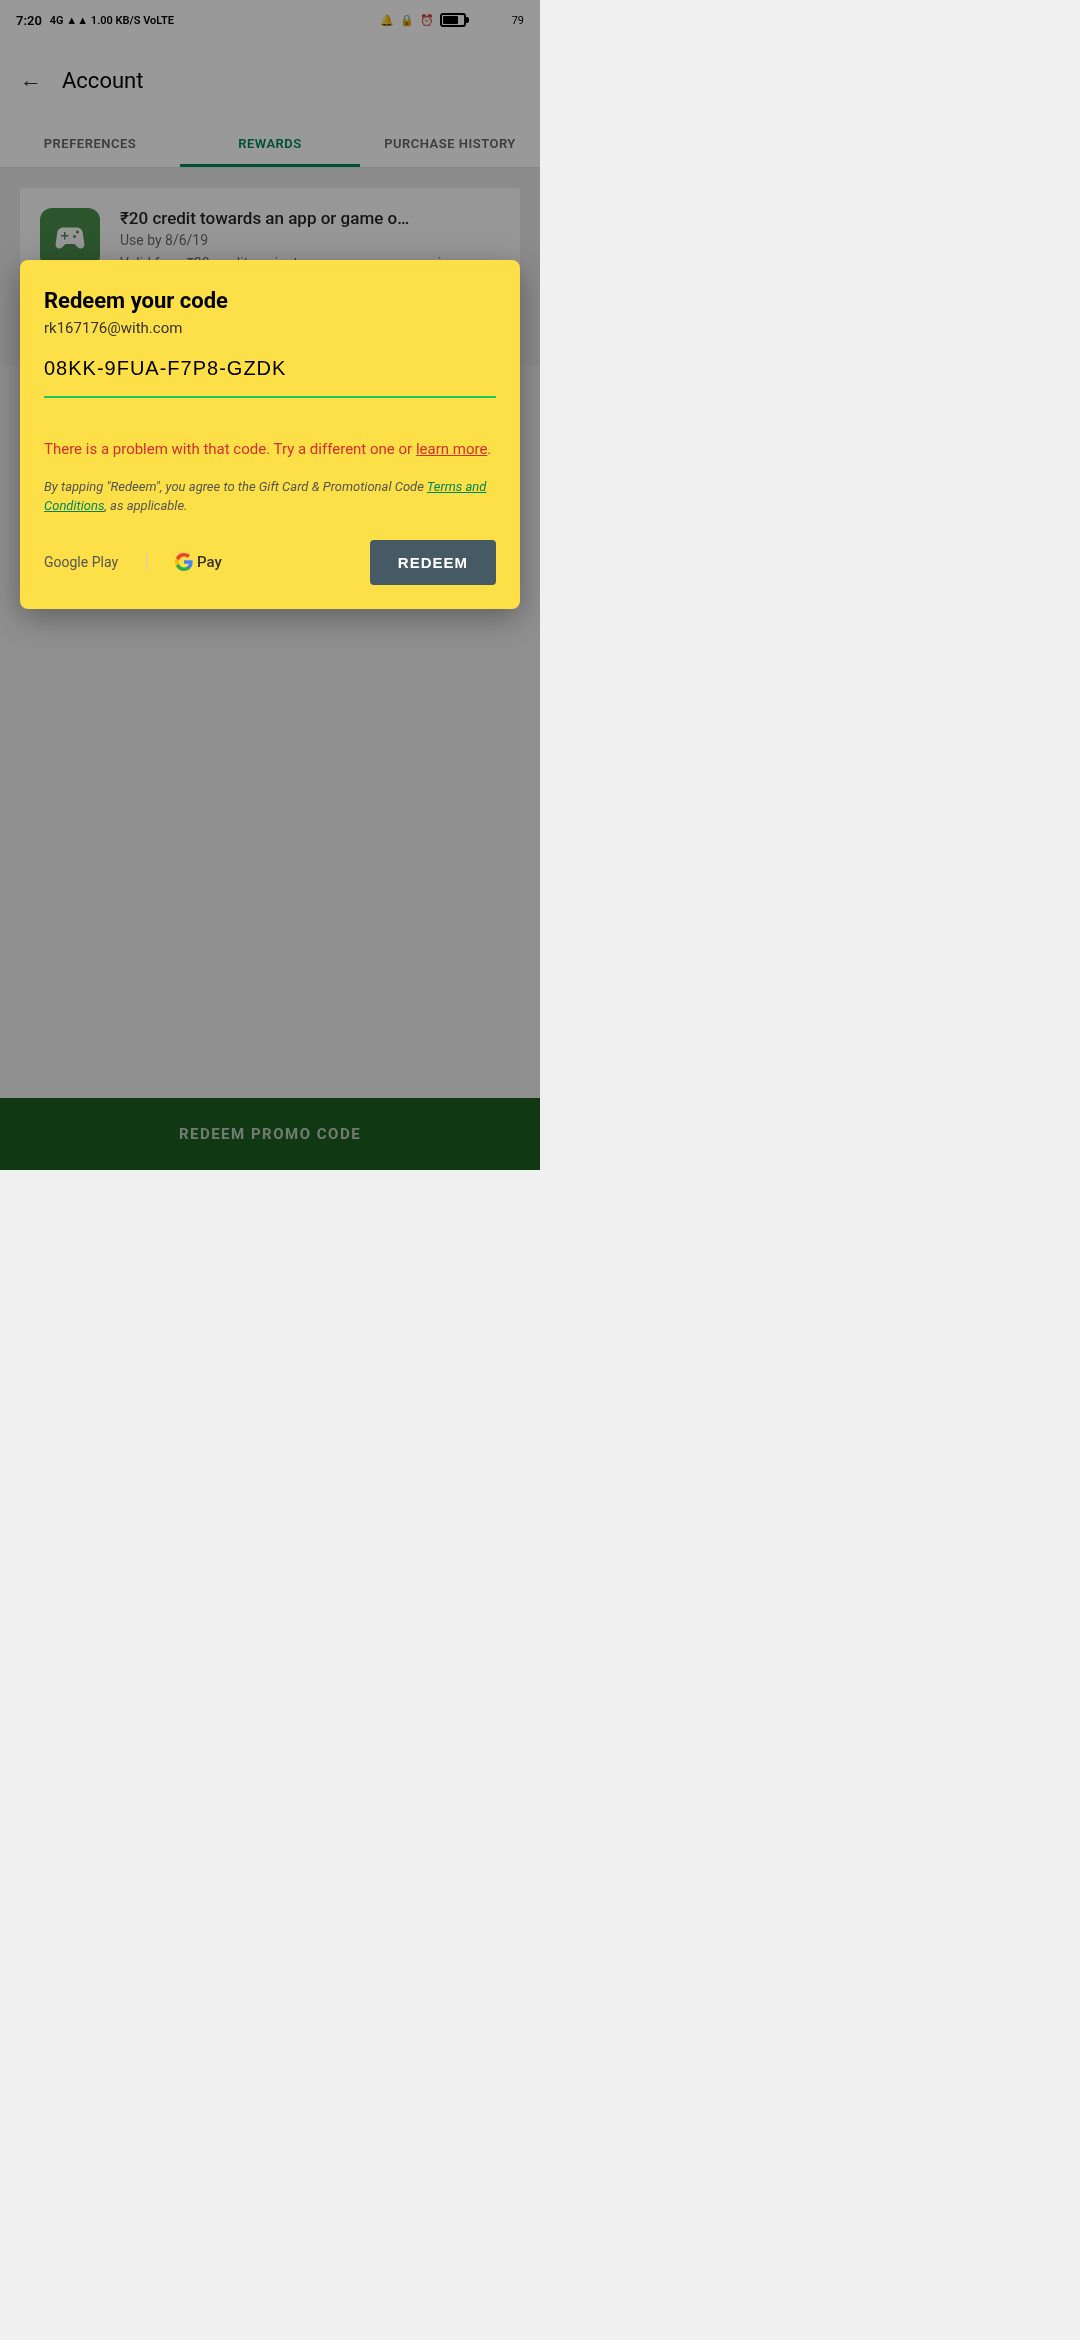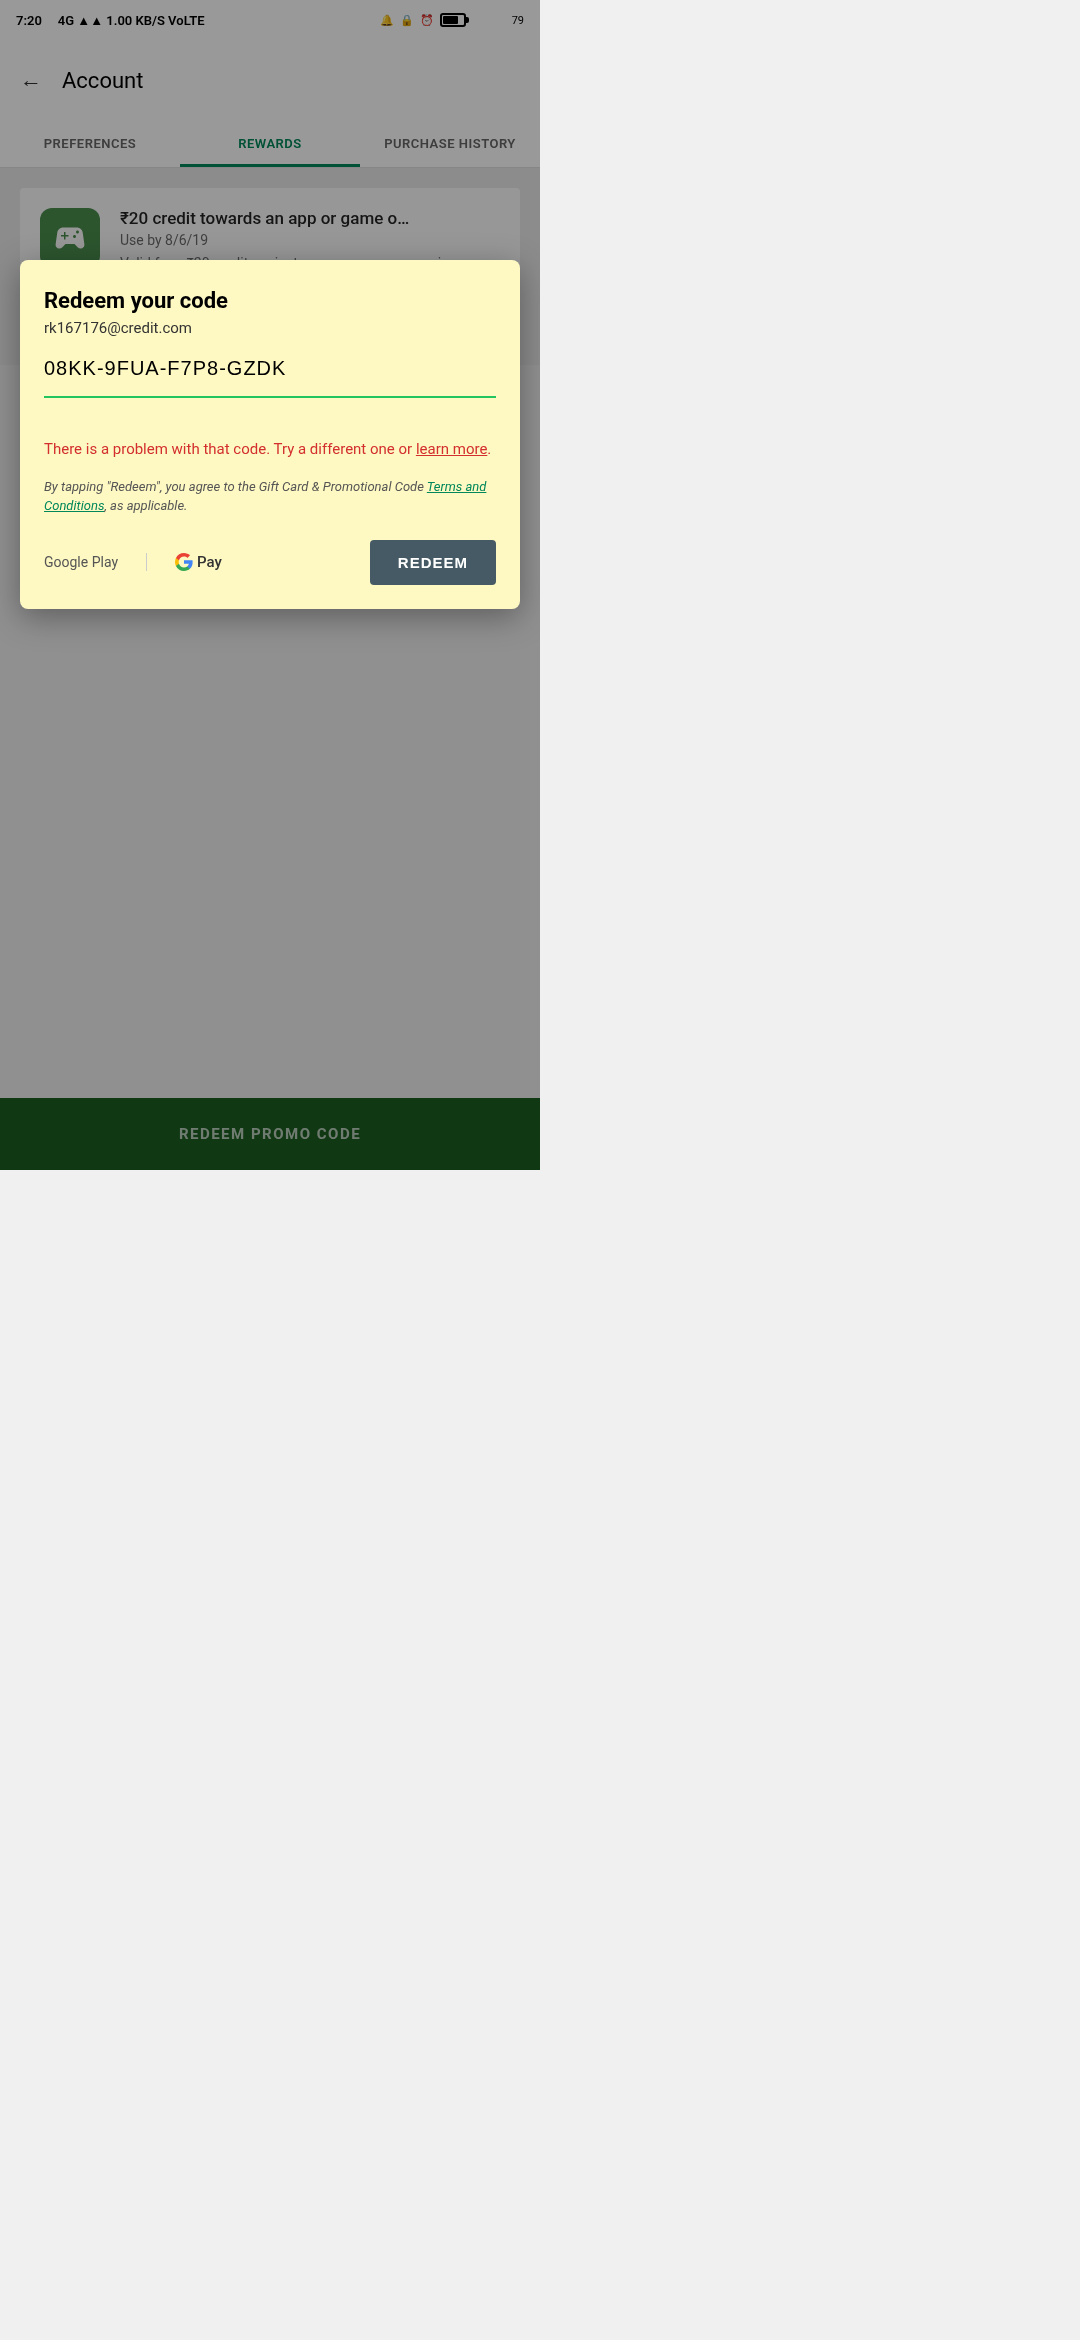--- a/index.html
+++ b/index.html
@@ -190,21 +190,21 @@
       background: rgba(0,0,0,0.4);
       z-index: 10;
     }
 
     
     .dialog {
       position: absolute;
       top: 260px;
       left: 20px;
       right: 20px;
-      background: #fef9c3;
+      background: #fde047;
       border-radius: 8px;
       padding: 28px 24px 24px;
       z-index: 20;
       box-shadow: 0 8px 32px rgba(0,0,0,0.35);
     }
     .dialog-title {
       font-size: 22px;
       font-weight: 700;
       color: #000;
       margin-bottom: 6px;
@@ -316,21 +316,21 @@
       font-weight: 700;
       letter-spacing: 1.5px;
     }
   </style>
 </head>
 <body>
 
 <div class="status-bar">
   <div class="status-left">
     <span>7:20</span>
-    <span style="font-size:13px; margin-left:12px;">4G ▲▲ 1.00 KB/S VoLTE</span>
+    <span style="font-size:11px; margin-left:4px;">4G ▲▲ 1.00 KB/S VoLTE</span>
   </div>
   <div class="status-right">
     <span>🔔</span>
     <span>🔒</span>
     <span>⏰</span>
     <div class="battery-icon">
       <div class="battery-fill"></div>
     </div>
     <span style="font-size:11px;margin-left:40px;">79</span>
   </div>
@@ -362,21 +362,21 @@
       </div>
     </div>
     <div class="get-reward-btn">GET REWARD</div>
   </div>
 </div>
 
 <div class="overlay"></div>
 
 <div class="dialog">
   <div class="dialog-title">Redeem your code</div>
-  <div class="dialog-email">rk167176@credit.com</div>
+  <div class="dialog-email">rk167176@with.com</div>
 
   <div class="code-input-container">
     <input class="code-input" type="text" value="08KK-9FUA-F7P8-GZDK" placeholder="Enter code" style="">
   </div>
 
   <div class="error-message">
     <span>There is a problem with that code. Try a different one or </span><a href="#">learn more</a><span>.</span>
   </div>
 
   <div class="terms-text">

